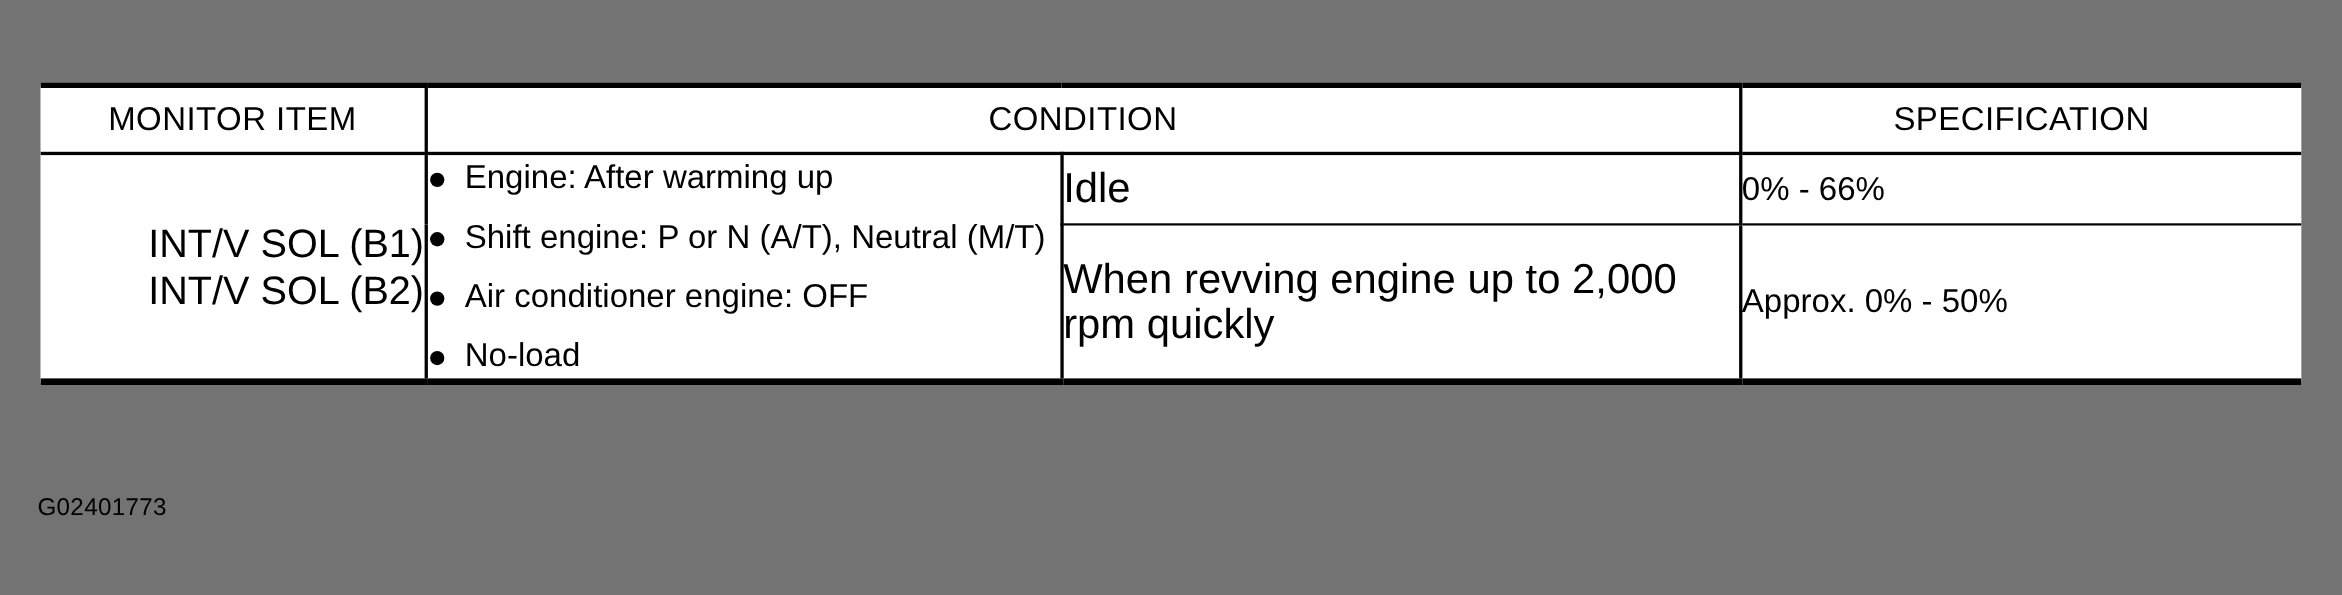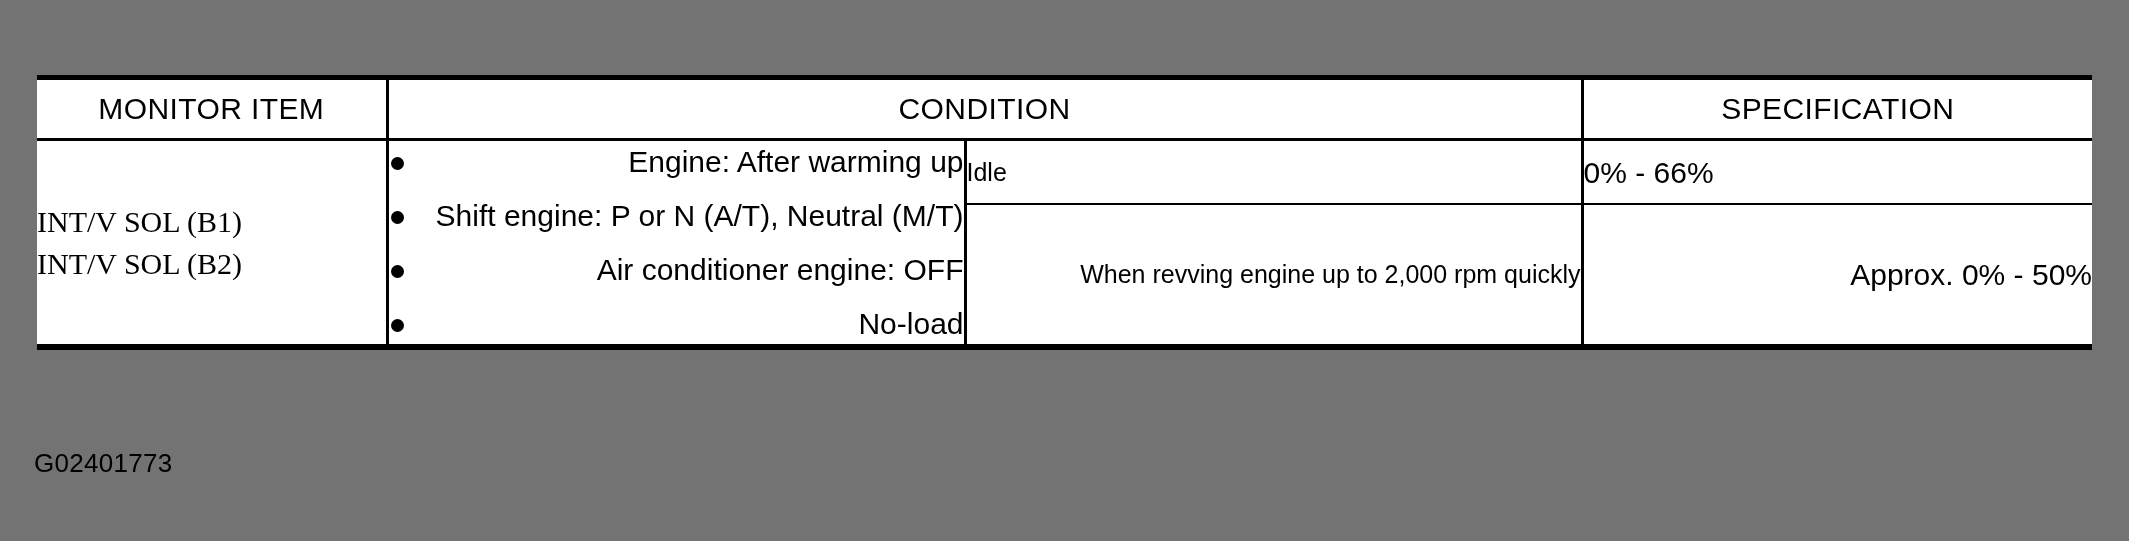--- a/index.html
+++ b/index.html
@@ -50,40 +50,39 @@
   
   col.c-monitor  { width: 350px; }
   col.c-bullets  { width: 578px; }
   col.c-detail   { width: 617px; }
   col.c-spec     { width: 510px; }
 
   
   .b-top-thick   { border-top: 5px solid #000; }
   .b-bot-mid     { border-bottom: 3px solid #000; }
   .b-bot-thin    { border-bottom: 2px solid #000; }
-  .b-bot-thick   { border-bottom: 6px solid #000; text-align: right; }
+  .b-bot-thick   { border-bottom: 6px solid #000; }
   .v-right       { border-right: 3px solid #000; }
 
   
   .hdr-cell {
     height: 58px;
     text-align: center;
     font-size: 30px;
     letter-spacing: 0.4px;
     line-height: 58px;
     white-space: nowrap;
   }
 
   
   .monitor-cell {
-    text-align: left;
-    font-size: 30px;
+    text-align: right;
+    font-size: 36px;
     line-height: 42px;
     padding: 0 8px;
-    font-family: Liberation Serif, serif;
   }
   .monitor-cell .mi-line { display: block; white-space: nowrap; }
 
   .bullets-cell {
     padding: 14px 18px 14px 22px;
     font-size: 30px;
     vertical-align: top;
   }
   ul.cond-list {
     list-style: none;
@@ -103,41 +102,41 @@
     top: 16px;
     width: 13px;
     height: 13px;
     background: #000;
     border-radius: 50%;
     display: block;
   }
 
   .detail-cell {
     padding: 0 18px 0 20px;
-    font-size: 25px;
+    font-size: 38px;
     line-height: 41px;
   }
   .detail-cell.top-align {
     vertical-align: middle;
     margin-left: 36px;
   }
   .detail-idle { height: 62px; }
 
   .spec-cell {
     padding: 0 18px 0 20px;
     font-size: 30px;
     line-height: 41px;
   }
 
   
   .fig-id {
     position: absolute;
     left: 34px;
     top: 448px;
-    font-size: 26px;
+    font-size: 22px;
     letter-spacing: 0.3px;
     white-space: nowrap;
     text-align: center;
   }
 </style>
 </head>
 <body>
 
 <div id="page">
 

